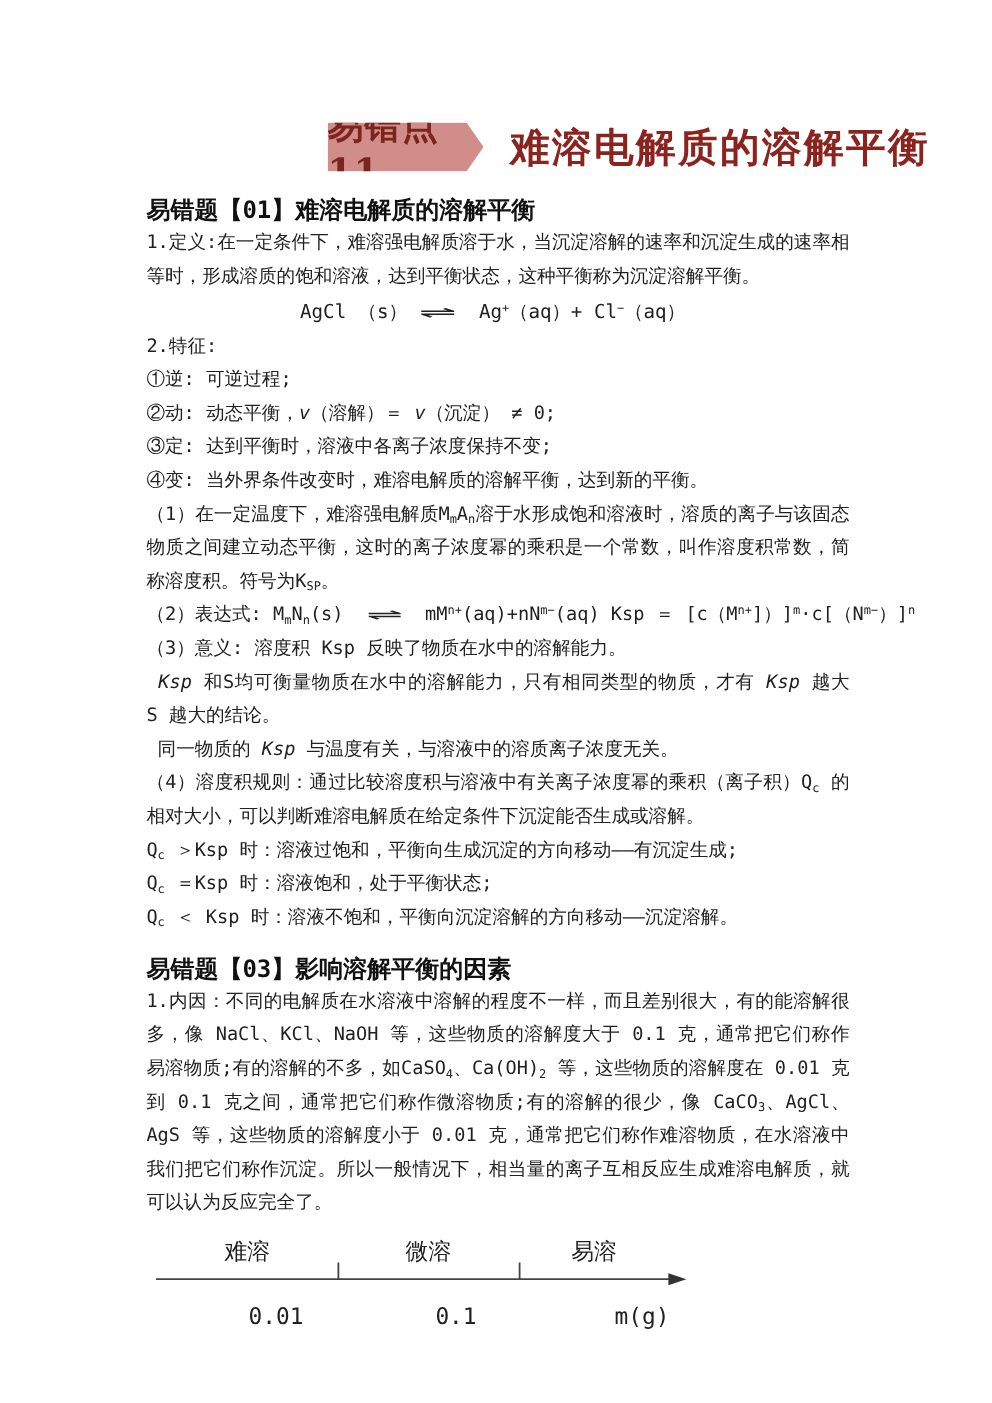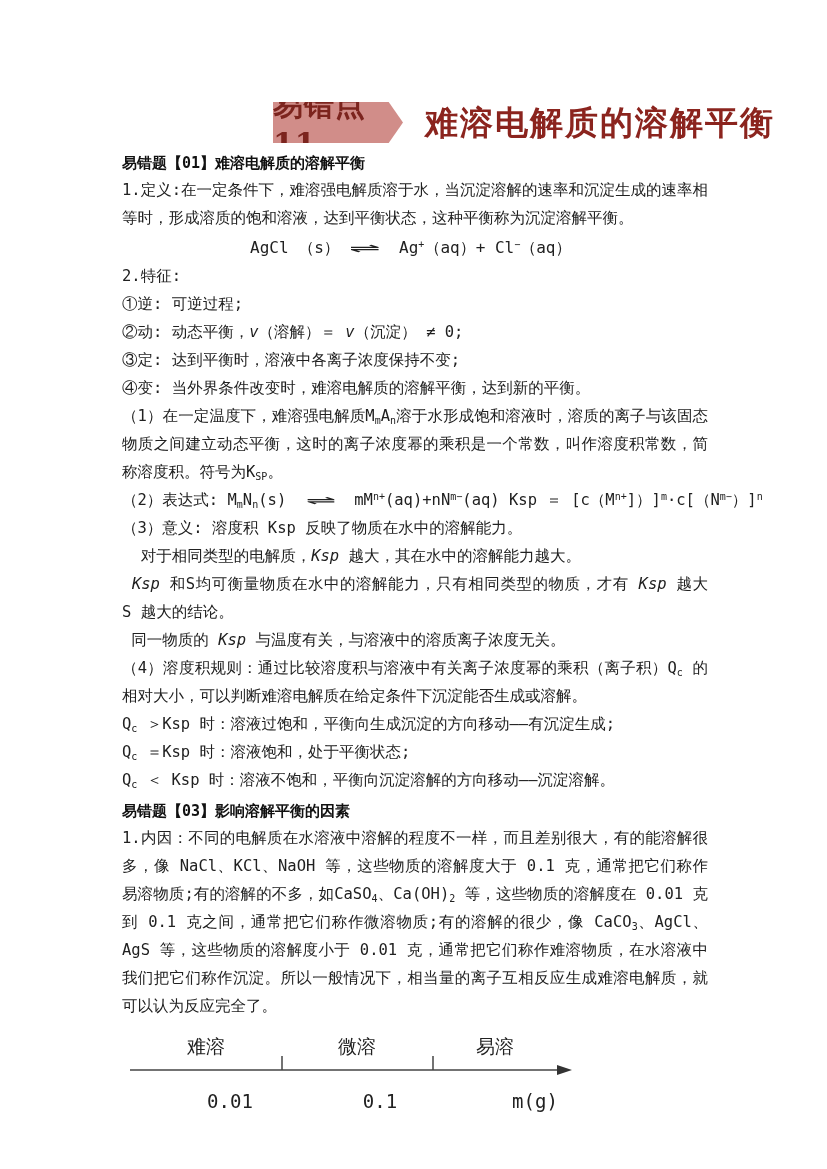--- a/index.html
+++ b/index.html
@@ -27,22 +27,22 @@
     font-family:"DejaVu Serif",serif;
   }
   .doc-title{
     position:absolute;left:303px;top:0;margin:0;
     line-height:46px;white-space:nowrap;
     font-size:33px;font-weight:bold;letter-spacing:2px;
     color:var(--title-text,#8b241e);
     font-family:"DejaVu Serif",serif;
   }
   .sec-heading{
-    margin:6px 0 2px 0;
-    font-size:15px;font-weight:bold;line-height:22px;
+    margin:18px 0 2px 0;
+    font-size:20px;font-weight:bold;line-height:22px;
     color:#111;
   }
   .sec-heading.gap{margin-top:12px;}
   .para{
     margin:0;
     font-size:15.5px;line-height:28px;
     text-align:justify;
     white-space:pre-wrap;
   }
   .equation{
@@ -85,21 +85,20 @@
     <p class="para equation">AgCl （s）<span class="eqarrow">⇌</span> Ag<sup>+</sup>（aq）+ Cl<sup>−</sup>（aq）</p>
     <p class="para">2.特征:</p>
     <p class="para">①逆: 可逆过程;</p>
     <p class="para">②动: 动态平衡，<i>v</i>（溶解）＝ <i>v</i>（沉淀） ≠ 0;</p>
     <p class="para">③定: 达到平衡时，溶液中各离子浓度保持不变;</p>
     <p class="para">④变: 当外界条件改变时，难溶电解质的溶解平衡，达到新的平衡。</p>
 
     <p class="para">（1）在一定温度下，难溶强电解质M<sub>m</sub>A<sub>n</sub>溶于水形成饱和溶液时，溶质的离子与该固态物质之间建立动态平衡，这时的离子浓度幂的乘积是一个常数，叫作溶度积常数，简称溶度积。符号为K<sub>SP</sub>。</p>
     <p class="para formula-line">（2）表达式: M<sub>m</sub>N<sub>n</sub>(s) <span class="eqarrow">⇌</span> mM<sup>n+</sup>(aq)+nN<sup>m−</sup>(aq)  Ksp ＝ [c（M<sup>n+</sup>]）]<sup>m</sup>·c[（N<sup>m−</sup>）]<sup>n</sup></p>
     <p class="para">（3）意义: 溶度积 Ksp 反映了物质在水中的溶解能力。</p>
-    <p class="para">  对于相同类型的电解质，<i>Ksp</i> 越大，其在水中的溶解能力越大。</p>
     <p class="para"> <i>Ksp</i> 和S均可衡量物质在水中的溶解能力，只有相同类型的物质，才有 <i>Ksp</i> 越大 S 越大的结论。</p>
     <p class="para"> 同一物质的 <i>Ksp</i> 与温度有关，与溶液中的溶质离子浓度无关。</p>
     <p class="para">（4）溶度积规则：通过比较溶度积与溶液中有关离子浓度幂的乘积（离子积）Q<sub>c</sub> 的相对大小，可以判断难溶电解质在给定条件下沉淀能否生成或溶解。</p>
     <p class="para">Q<sub>c</sub> ＞Ksp 时：溶液过饱和，平衡向生成沉淀的方向移动——有沉淀生成;</p>
     <p class="para">Q<sub>c</sub> ＝Ksp 时：溶液饱和，处于平衡状态;</p>
     <p class="para">Q<sub>c</sub> ＜ Ksp 时：溶液不饱和，平衡向沉淀溶解的方向移动——沉淀溶解。</p>
 
     <h2 class="sec-heading">易错题【03】影响溶解平衡的因素</h2>
     <p class="para">1.内因：不同的电解质在水溶液中溶解的程度不一样，而且差别很大，有的能溶解很多，像 NaCl、KCl、NaOH 等，这些物质的溶解度大于 0.1 克，通常把它们称作易溶物质;有的溶解的不多，如CaSO<sub>4</sub>、Ca(OH)<sub>2</sub> 等，这些物质的溶解度在 0.01 克到 0.1 克之间，通常把它们称作微溶物质;有的溶解的很少，像 CaCO<sub>3</sub>、AgCl、AgS 等，这些物质的溶解度小于 0.01 克，通常把它们称作难溶物质，在水溶液中我们把它们称作沉淀。所以一般情况下，相当量的离子互相反应生成难溶电解质，就可以认为反应完全了。</p>
 

